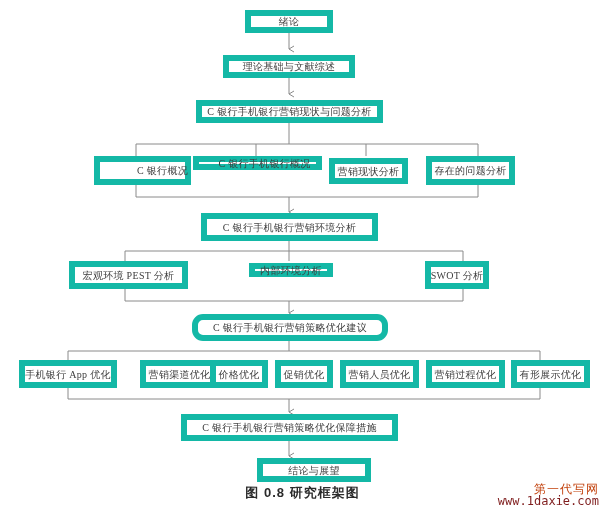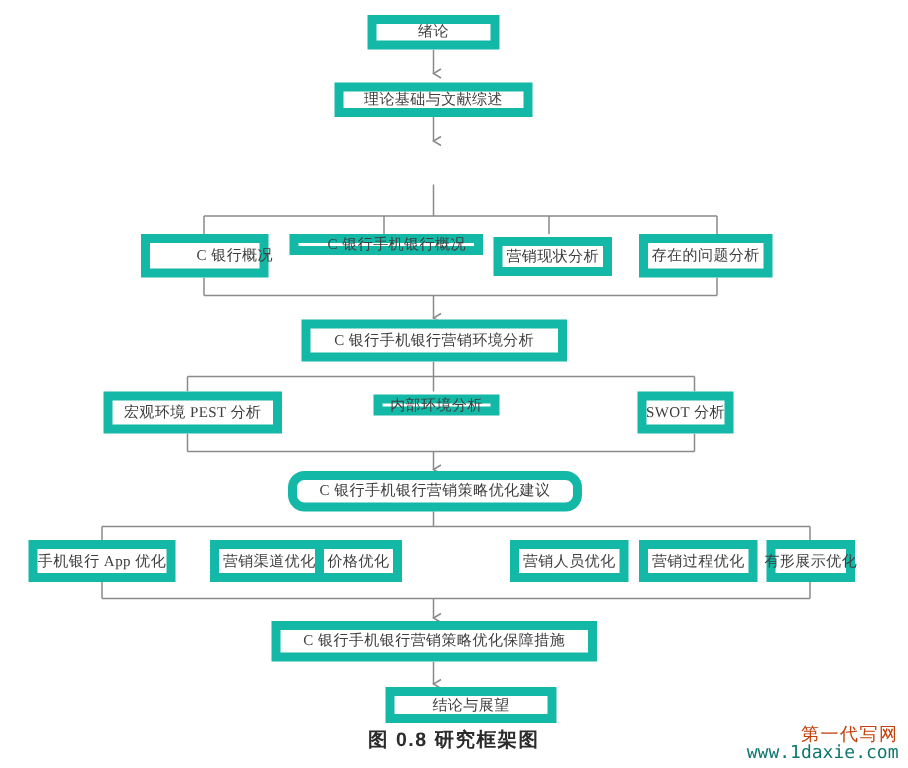--- a/index.html
+++ b/index.html
@@ -65,21 +65,21 @@
     user-select: none;
   }
   .watermark .wm-cn {
     font-size: 12px;
     color: #c2410c;
     font-family: "Liberation Sans", "DejaVu Sans", sans-serif;
     letter-spacing: 1px;
   }
   .watermark .wm-url {
     font-size: 12px;
-    color: #0f766e;
+    color: #7f1d1d;
     font-family: "DejaVu Sans Mono", "Liberation Mono", monospace;
     letter-spacing: 0px;
   }
 </style>
 </head>
 <body>
 
 <div id="chart-root">
 
   <svg class="wires" viewBox="0 0 605 512" xmlns="http://www.w3.org/2000/svg">
@@ -132,22 +132,25 @@
   </svg>
 
   <div class="node" style="left:245px; top:10px; width:88px; height:23px;">
     <span>绪论</span>
   </div>
 
   <div class="node" style="left:223px; top:55px; width:132px; height:23px;">
     <span>理论基础与文献综述</span>
   </div>
 
-
-  <div class="node" style="left:94px; top:156px; width:85px; height:29px;padding-left:40px;">
+  <div class="node" style="left:196px; top:100px; width:187px; height:23px;">
+    <span>C 银行手机银行营销现状与问题分析</span>
+  </div>
+
+  <div class="node" style="left:94px; top:156px; width:97px; height:29px;padding-left:40px;">
     <span>C 银行概况</span>
   </div>
 
   <div class="node" style="left:193px; top:156px; width:129px; height:14px;padding-left:14px;">
     <span>C 银行手机银行概况</span>
   </div>
 
   <div class="node" style="left:329px; top:158px; width:79px; height:26px;">
     <span>营销现状分析</span>
   </div>
@@ -181,30 +184,33 @@
   </div>
 
   <div class="node" style="left:140px; top:360px; width:79px; height:28px;">
     <span>营销渠道优化</span>
   </div>
 
   <div class="node" style="left:210px; top:360px; width:58px; height:28px;">
     <span>价格优化</span>
   </div>
 
+  <div class="node" style="left:275px; top:360px; width:58px; height:28px;">
+    <span>促销优化</span>
+  </div>
 
   <div class="node" style="left:340px; top:360px; width:79px; height:28px;">
     <span>营销人员优化</span>
   </div>
 
   <div class="node" style="left:426px; top:360px; width:79px; height:28px;">
     <span>营销过程优化</span>
   </div>
 
-  <div class="node" style="left:511px; top:360px; width:59px; height:28px;">
+  <div class="node" style="left:511px; top:360px; width:79px; height:28px;">
     <span>有形展示优化</span>
   </div>
 
   <div class="node" style="left:181px; top:414px; width:217px; height:27px;">
     <span>C 银行手机银行营销策略优化保障措施</span>
   </div>
 
   <div class="node" style="left:232px; top:458px; width:114px; height:24px;margin-left:25px;">
     <span>结论与展望</span>
   </div>

